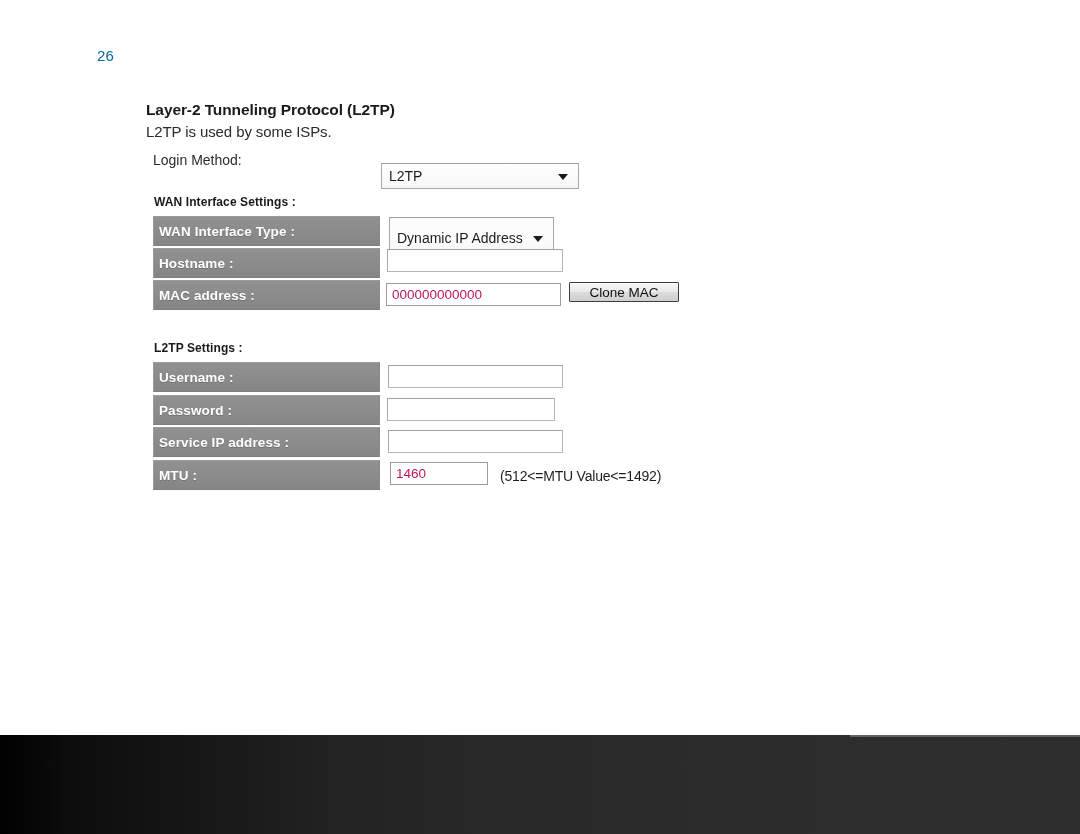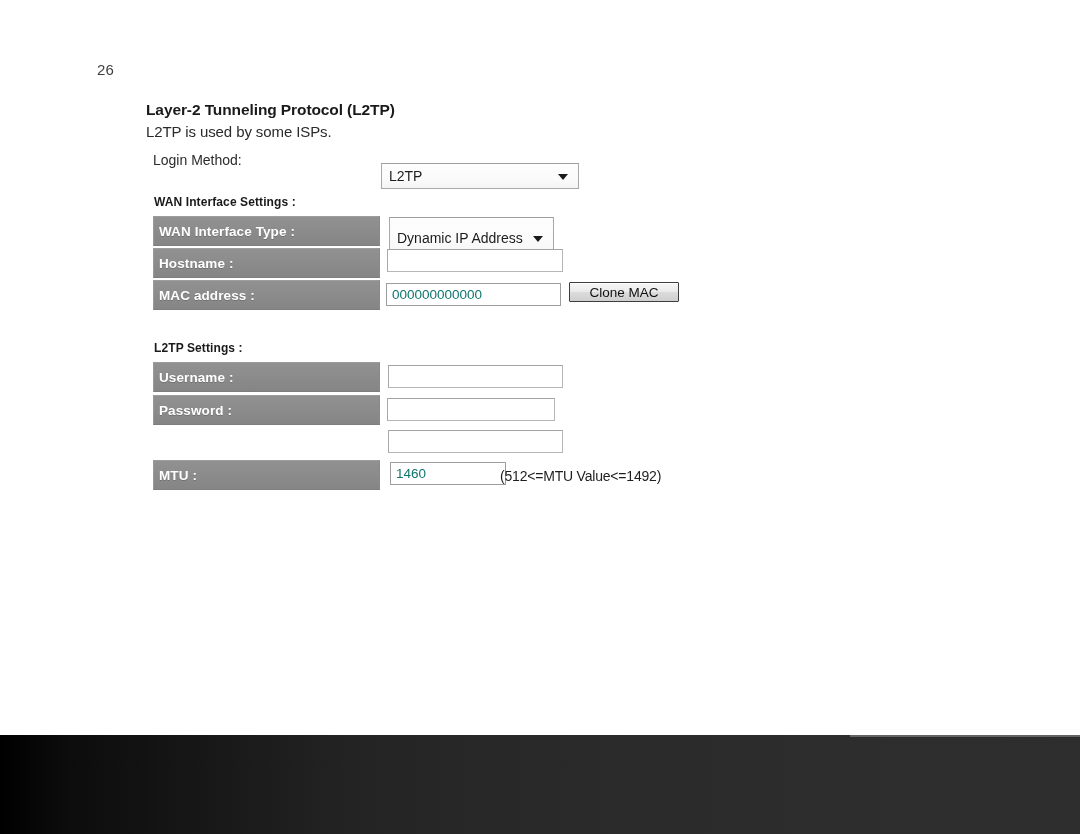--- a/index.html
+++ b/index.html
@@ -18,23 +18,23 @@
 
   .page {
     position: absolute;
     inset: 0;
   }
 
   
   .page-number {
     position: absolute;
     left: 97px;
-    top: 61px;
+    top: 47px;
     font-size: 15px;
-    color: #404040;
+    color: #0369a1;
     letter-spacing: 0.2px;
   }
 
   
   .section-title {
     position: absolute;
     left: 146px;
     top: 101px;
     font-size: 15.5px;
     font-weight: bold;
@@ -105,32 +105,32 @@
   
   .text-input {
     position: absolute;
     box-sizing: border-box;
     background: #ffffff;
     border: 1px solid #b6b6b6;
     border-top-color: #a3a3a3;
     border-left-color: #a8a8a8;
     font-family: "Liberation Sans", sans-serif;
     font-size: 13.5px;
-    color: #0f766e;
+    color: #be185d;
     padding: 0 5px;
     height: 23px;
     line-height: 21px;
     outline: none;
   }
   .in-hostname  { left: 387px; top: 249px; width: 176px; }
   .in-mac       { left: 386px; top: 283px; width: 175px; border-color: #9d9d9d; }
   .in-username  { left: 388px; top: 365px; width: 175px; }
   .in-password  { left: 387px; top: 398px; width: 168px; }
   .in-serviceip { left: 388px; top: 430px; width: 175px; }
-  .in-mtu       { left: 390px; top: 462px; width: 116px; border-color: #9d9d9d; }
+  .in-mtu       { left: 390px; top: 462px; width: 98px; border-color: #9d9d9d; }
 
   
   .select {
     position: absolute;
     box-sizing: border-box;
     background: linear-gradient(to bottom, #fdfdfd 0%, #fbfbfb 55%, #f5f5f5 100%);
     border: 1px solid #a9a9a9;
     border-top-color: #9f9f9f;
     display: flex;
     align-items: center;
@@ -246,20 +246,21 @@
   <div class="btn">Clone MAC</div>
 
   <div class="group-header l2tp">L2TP Settings :</div>
 
   <div class="label-cell r-username">Username :</div>
   <input class="text-input in-username" type="text" value="" style="">
 
   <div class="label-cell r-password">Password :</div>
   <input class="text-input in-password" type="password" value="" style="">
 
+  <div class="label-cell r-serviceip">Service IP address :</div>
   <input class="text-input in-serviceip" type="text" value="" style="">
 
   <div class="label-cell r-mtu">MTU :</div>
   <input class="text-input in-mtu" type="text" value="1460" style="">
   <div class="mtu-hint">(512&lt;=MTU Value&lt;=1492)</div>
 
   <div class="footer-band">
     
   </div>
 

